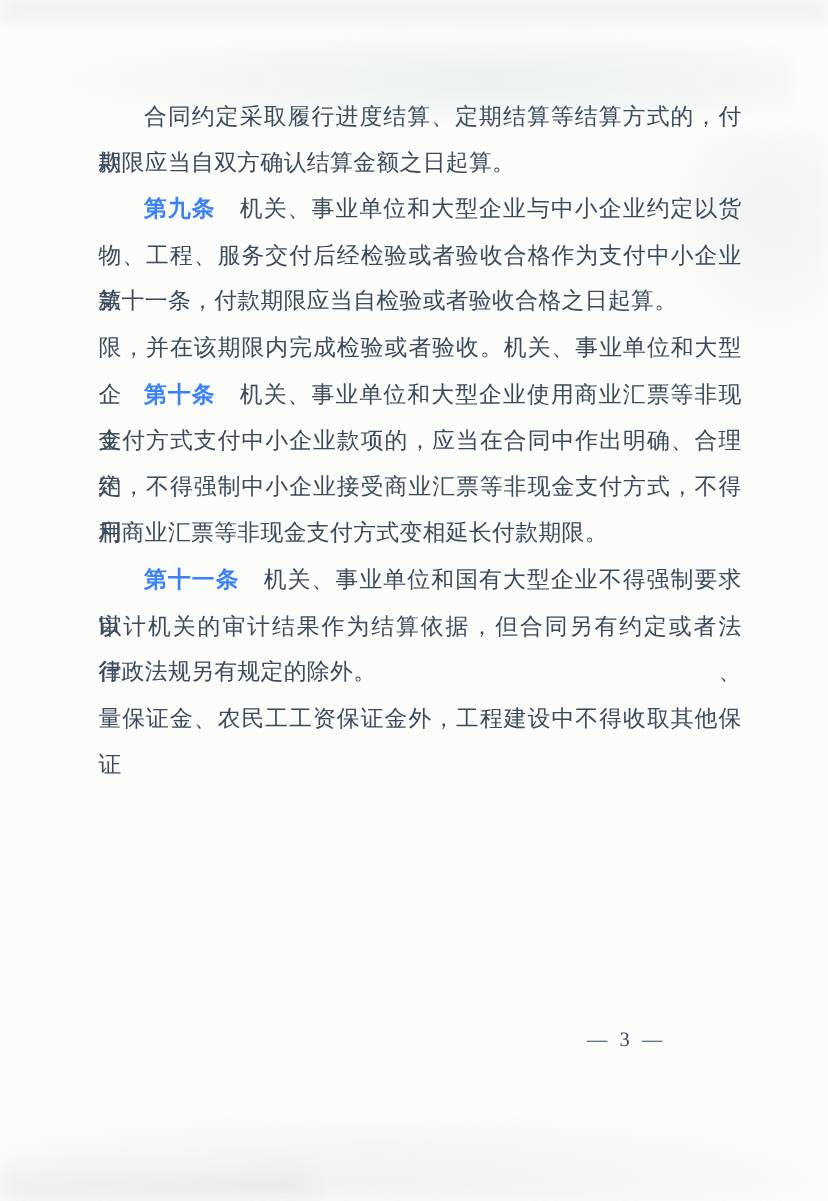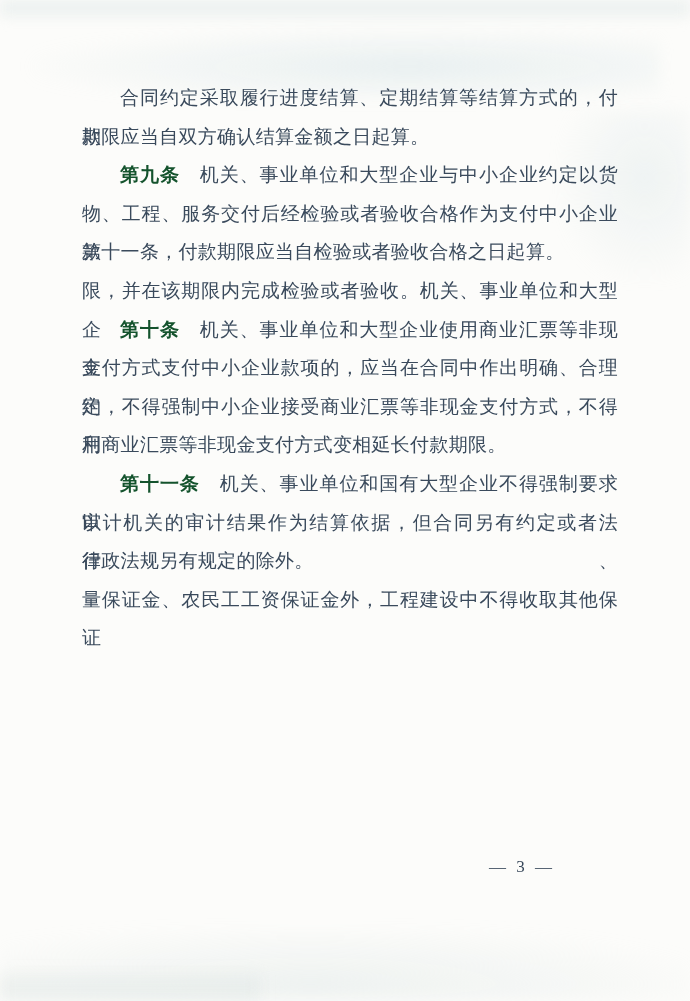--- a/index.html
+++ b/index.html
@@ -66,21 +66,21 @@
     text-justify: inter-character;
   }
   .line.indent {
     text-indent: 2em;
   }
   .seg {
     letter-spacing: 0.3px;
   }
   .seg.bold {
     font-weight: 700;
-    color: #14532d;
+    color: #3b82f6;
   }
 
   .page-number {
     position: absolute;
     left: 489px;
     top: 855px;
     color: #3a4a5c;
     font-size: 17px;
     letter-spacing: 3px;
     line-height: 24px;

